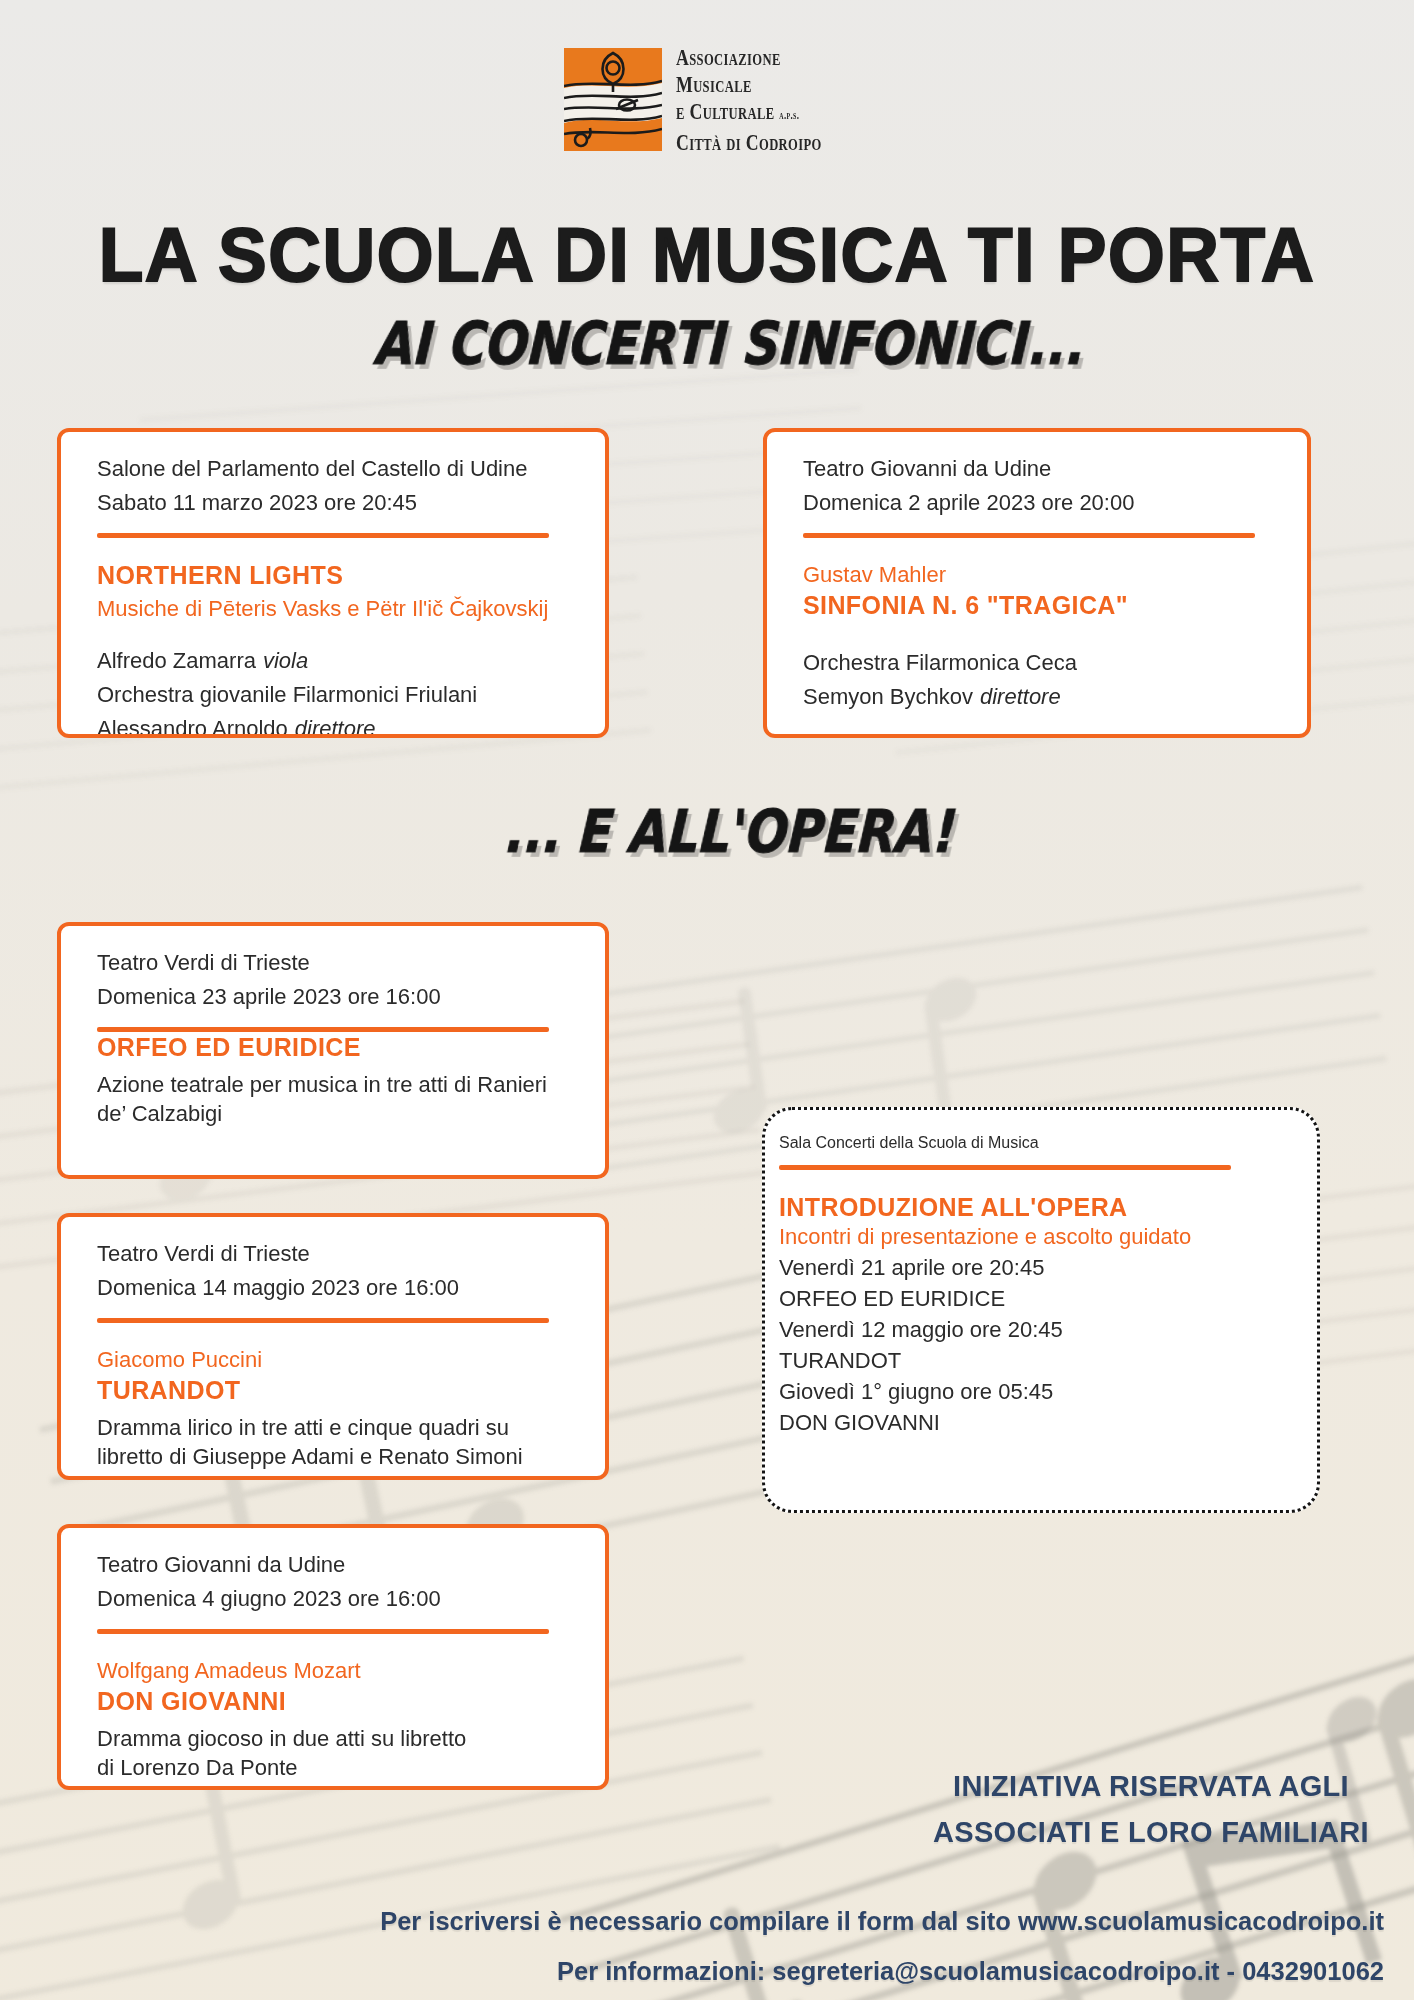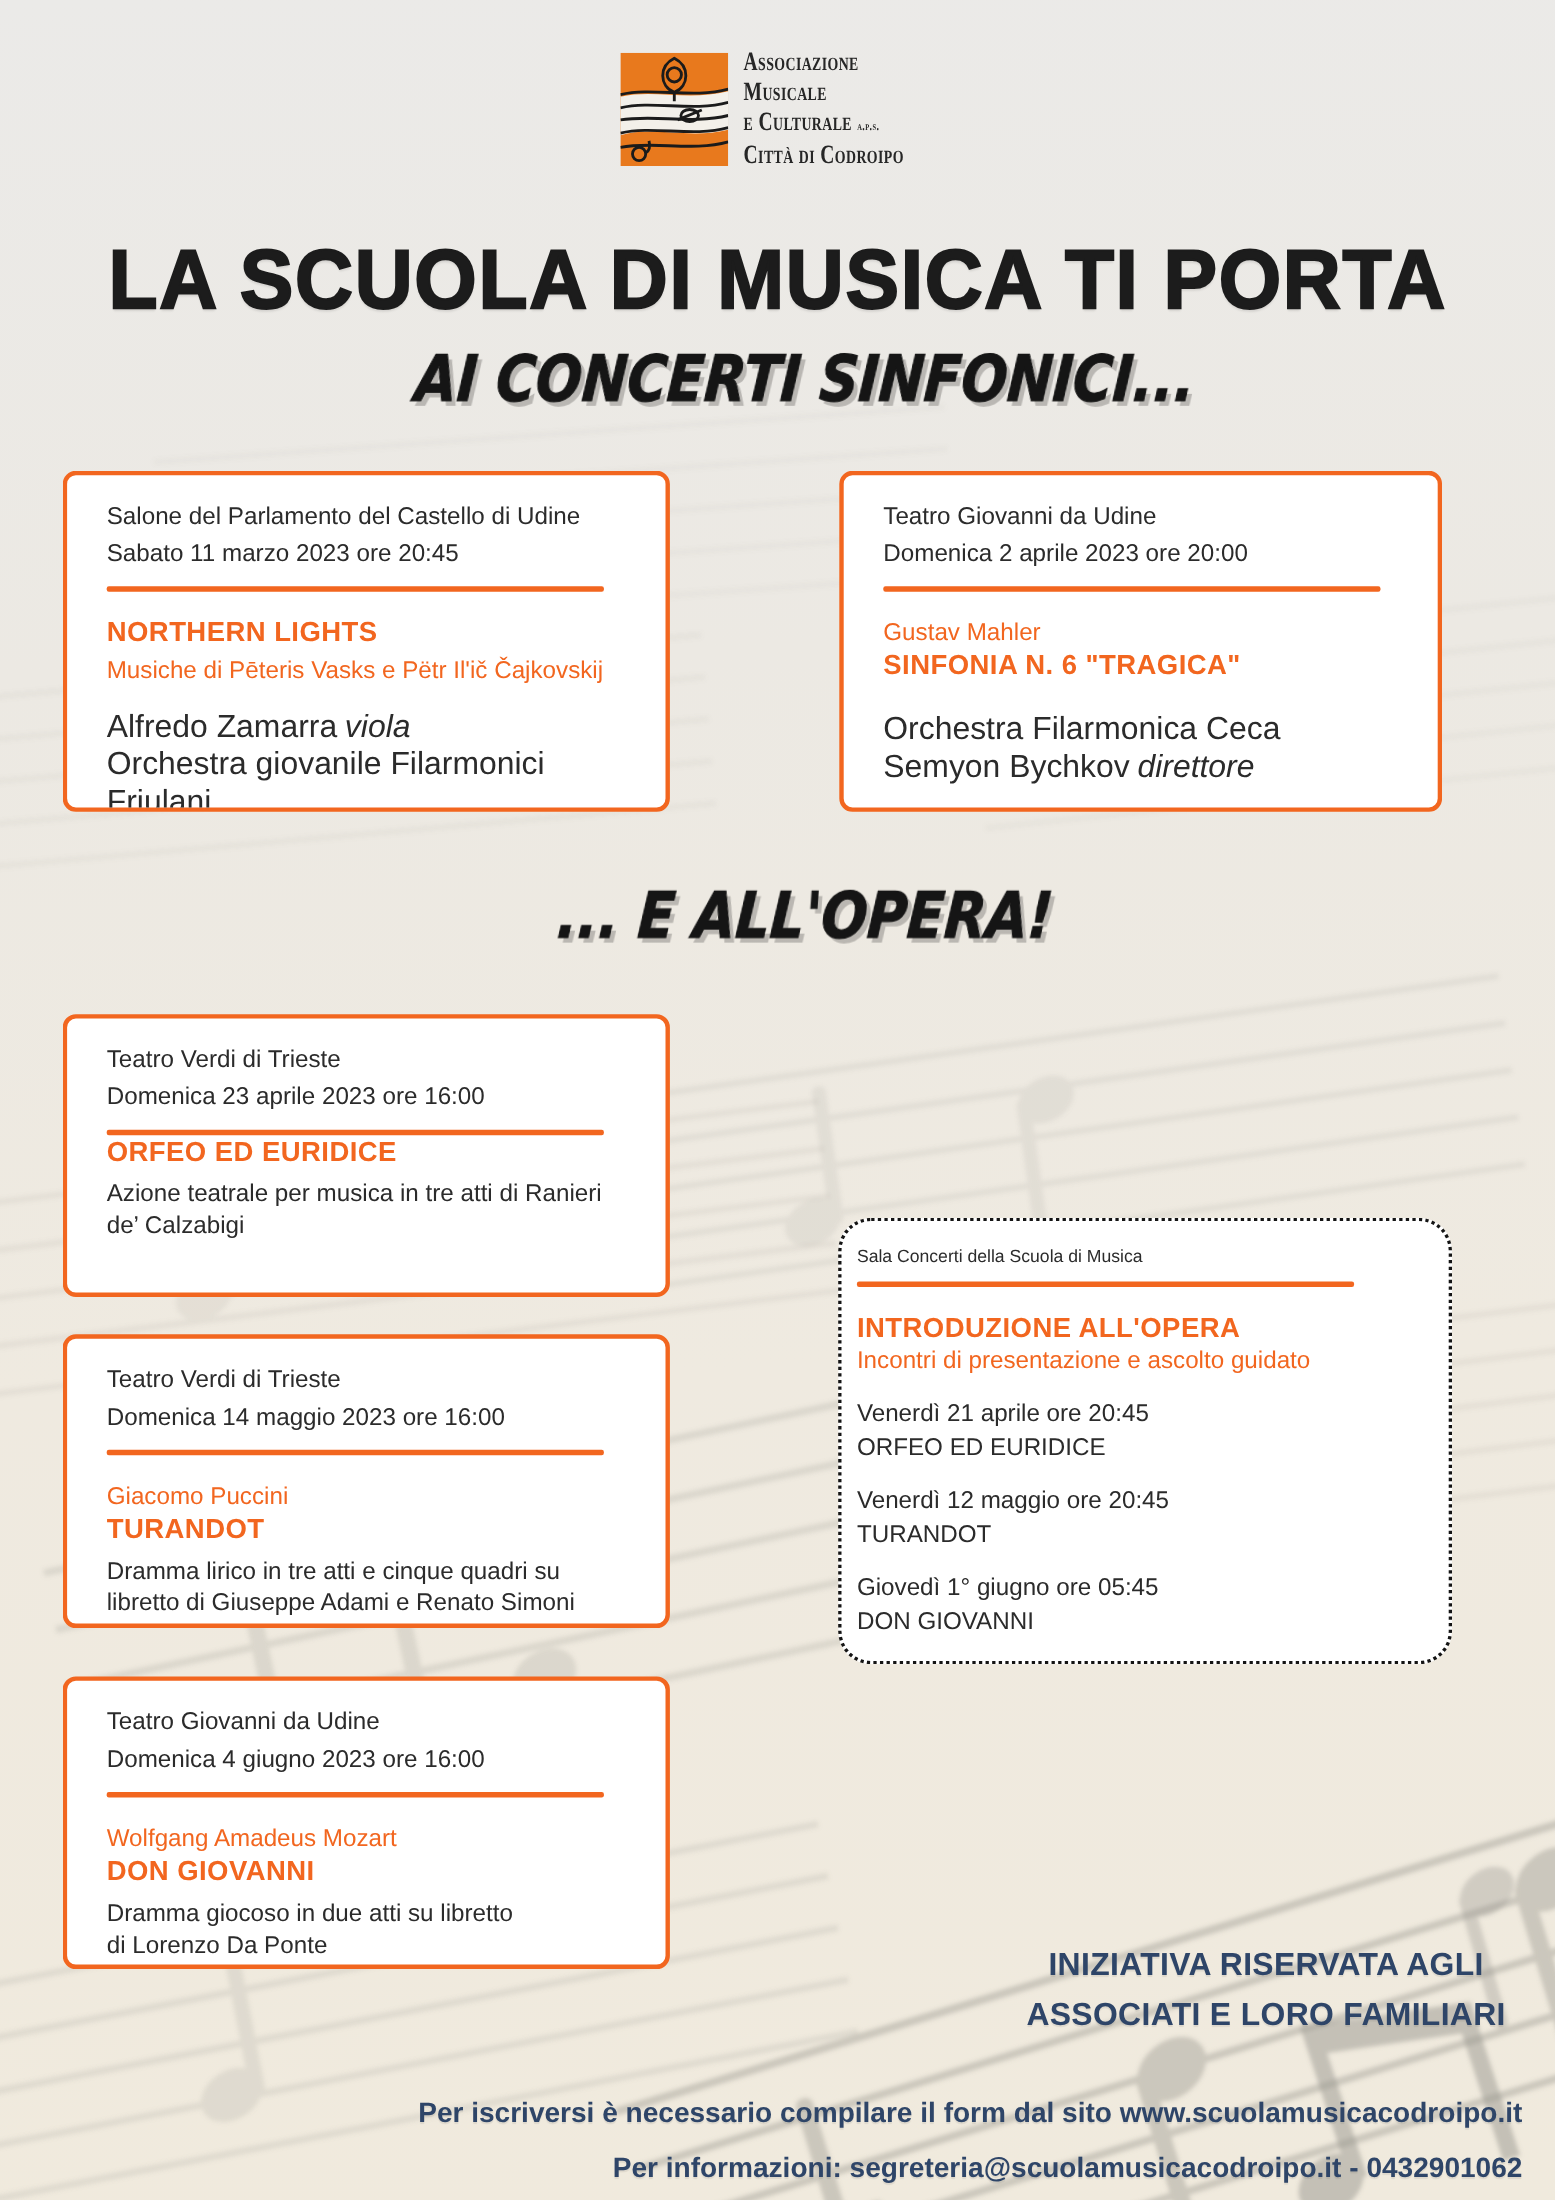--- a/index.html
+++ b/index.html
@@ -52,31 +52,31 @@
     border:4px solid var(--accent-orange);border-radius:12px;
     padding:20px 36px;color:var(--card-text);overflow:hidden;
   }
   .card .venue,.card .datetime{font-size:22px;line-height:34px;}
   .rule{width:452px;max-width:100%;height:5px;background:var(--accent-orange);margin-top:13px;border-radius:2px;}
   .work-title{color:var(--accent-orange);font-weight:800;font-size:25px;line-height:30px;letter-spacing:.4px;}
   .orange-line{color:var(--accent-orange);font-size:22px;line-height:30px;}
   .mt22{margin-top:22px;}
   .mt4{margin-top:4px;}
   .performers{margin-top:20px;}
-  .perf-line{font-size:29px;line-height:34px;}
+  .perf-line{font-size:22px;line-height:34px;}
   .p-role{font-style:italic;margin-left:7px;}
   .desc{font-size:22px;line-height:29px;margin-top:8px;}
 
   
   .dotted-card{
     position:absolute;left:762px;top:1107px;width:558px;height:406px;
     background:var(--card-bg);border:3px dotted #141414;border-radius:30px;
     padding:24px 14px;color:var(--card-text);overflow:hidden;
   }
-  .session{margin-top:17px;}
+  .session{}
   .session .s-when,.session .s-work{font-size:22px;line-height:31px;}
 
   
   .notice{
     position:absolute;right:28px;top:1763px;width:470px;text-align:center;
     color:var(--navy);font-weight:700;font-size:29px;line-height:46px;
     letter-spacing:.3px;text-shadow:0 2px 1px rgba(0,0,0,.08);
   }
   .footer{
     position:absolute;right:30px;top:1896px;width:1200px;text-align:right;

